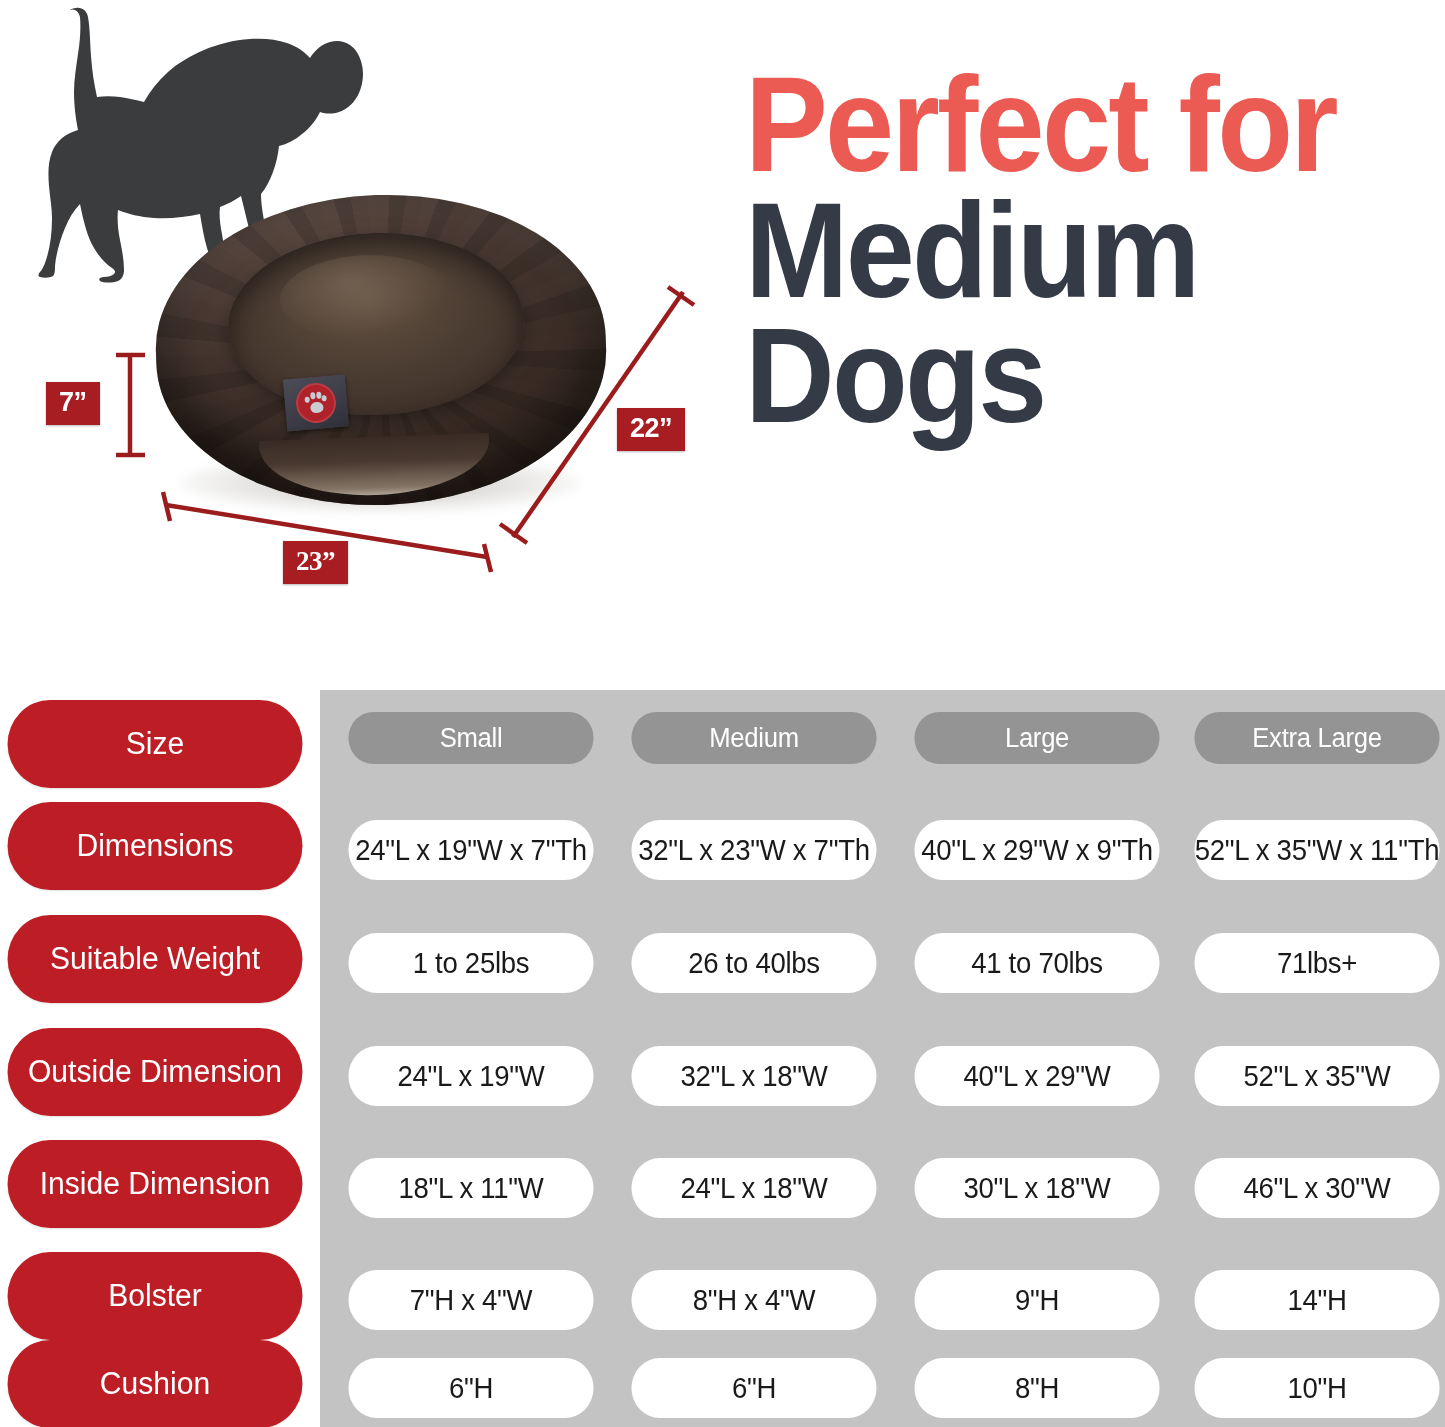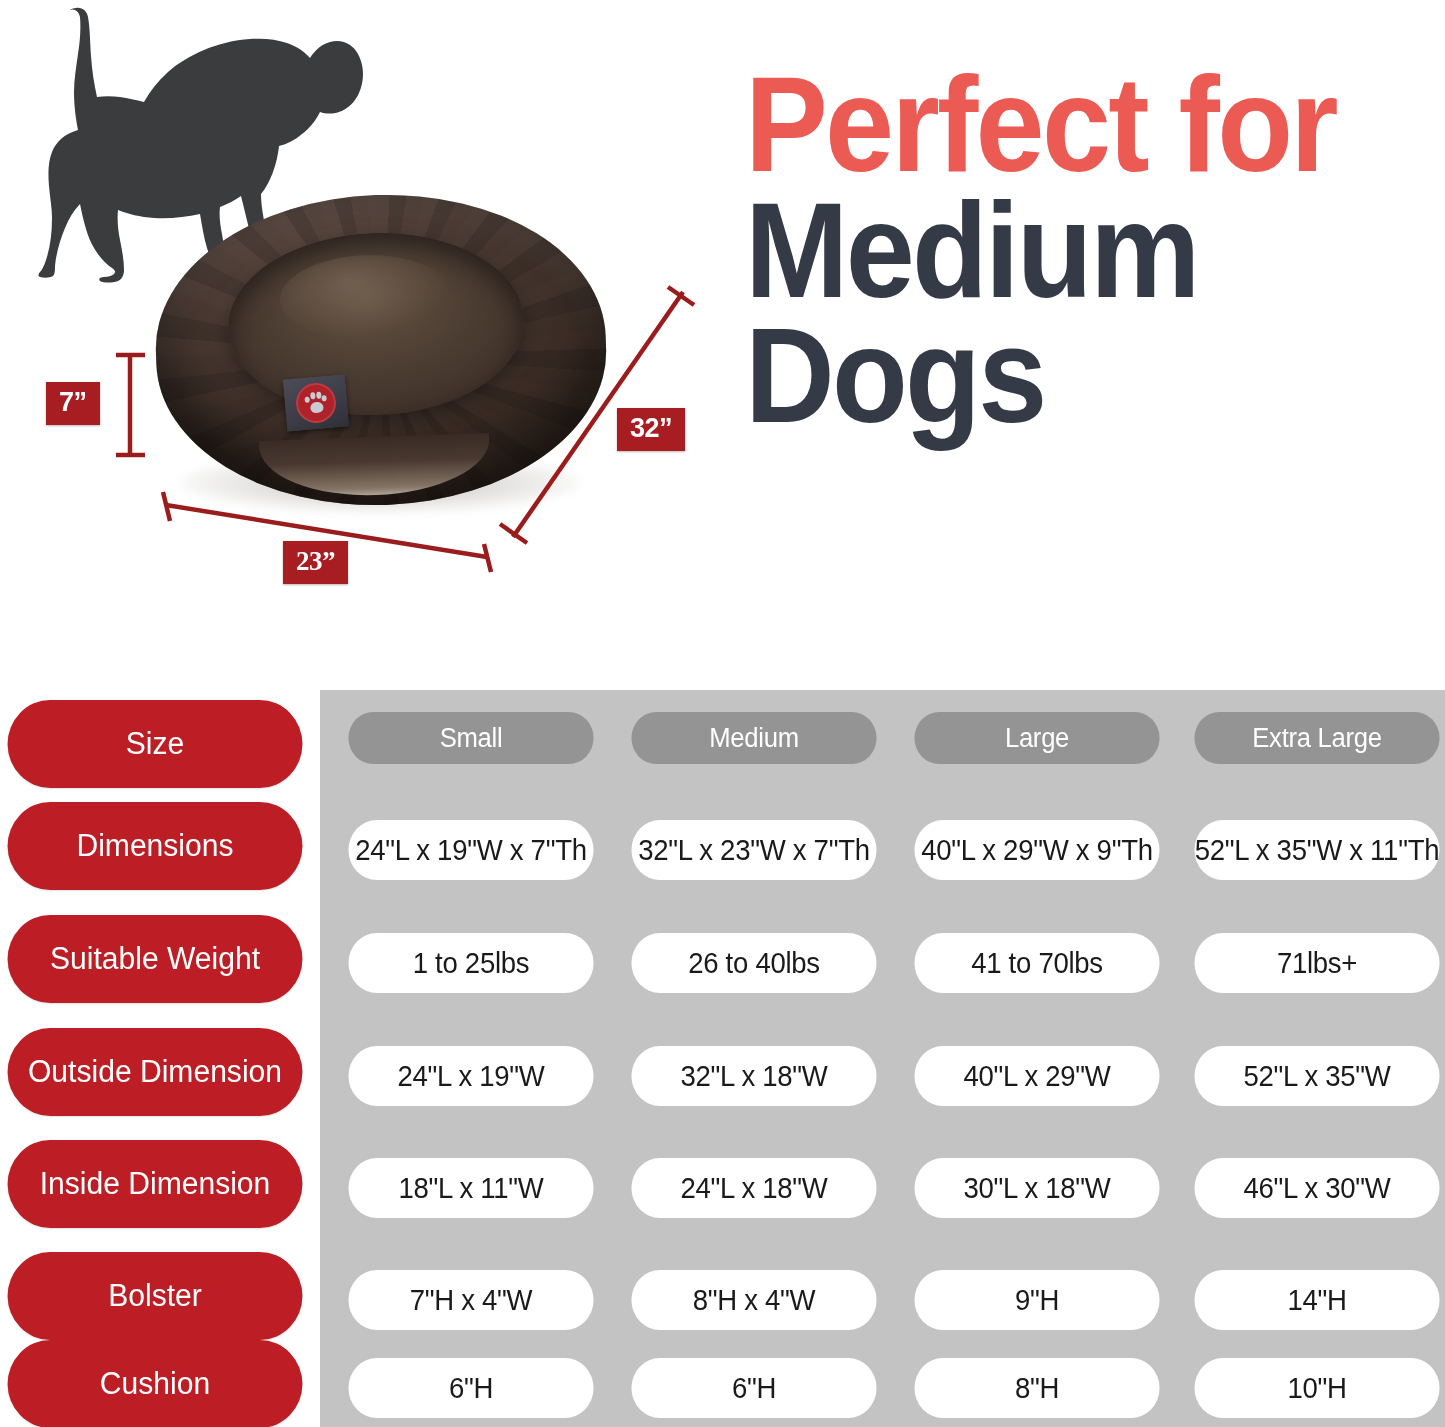--- a/index.html
+++ b/index.html
@@ -334,21 +334,21 @@
       <line x1="668" y1="287" x2="694" y2="305"></line>
       <line x1="500" y1="524" x2="527" y2="543"></line>
 
       <line x1="166" y1="505" x2="487" y2="557"></line>
       <line x1="163" y1="492" x2="170" y2="521"></line>
       <line x1="484" y1="544" x2="491" y2="572"></line>
     </g>
   </svg>
 
   <div class="dim-label" id="dim-7">7”</div>
-  <div class="dim-label" id="dim-32">32”</div>
+  <div class="dim-label" id="dim-32">22”</div>
   <div class="dim-label" id="dim-23">23”</div>
 
   <div id="headline">
     <div class="headline-line" id="headline-l1">Perfect for</div>
     <div class="headline-line" id="headline-l2">Medium</div>
     <div class="headline-line" id="headline-l3">Dogs</div>
   </div>
 </div>
 
 <div id="spec-table">

